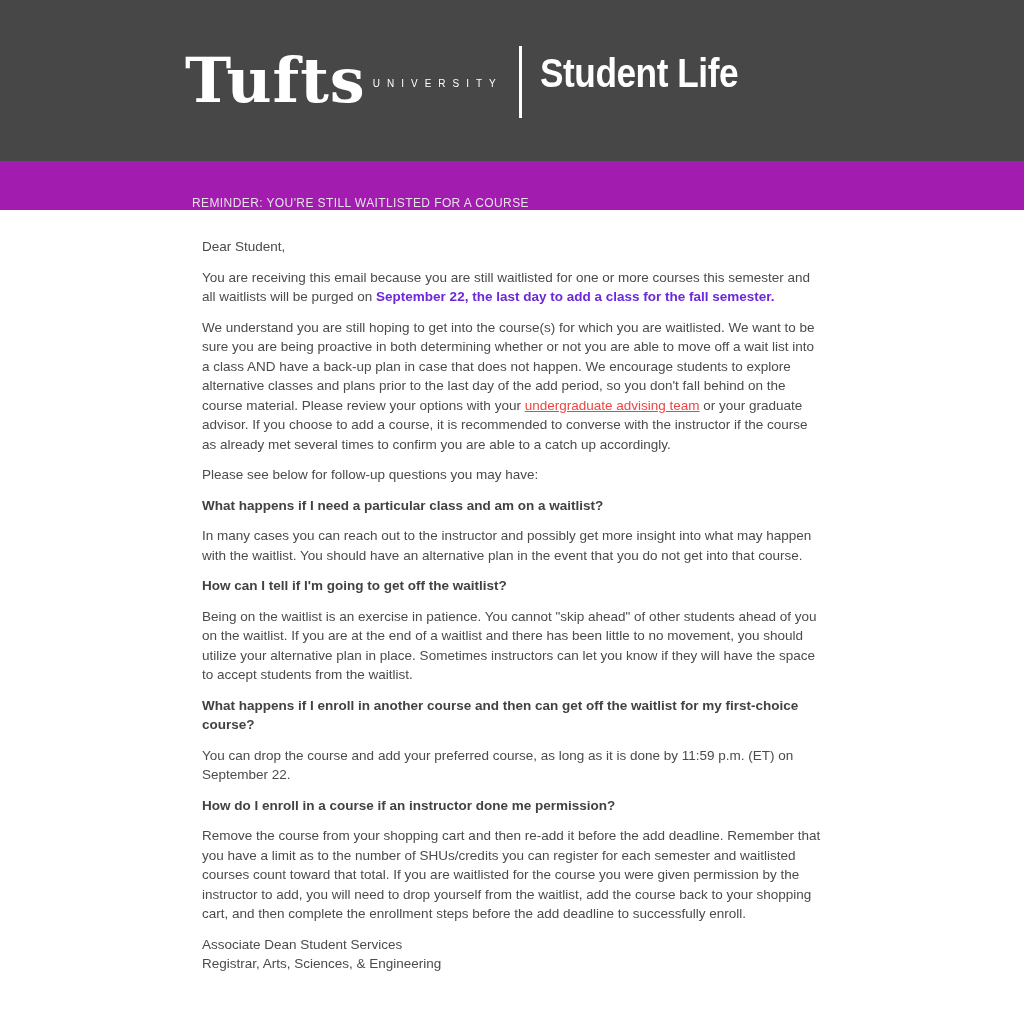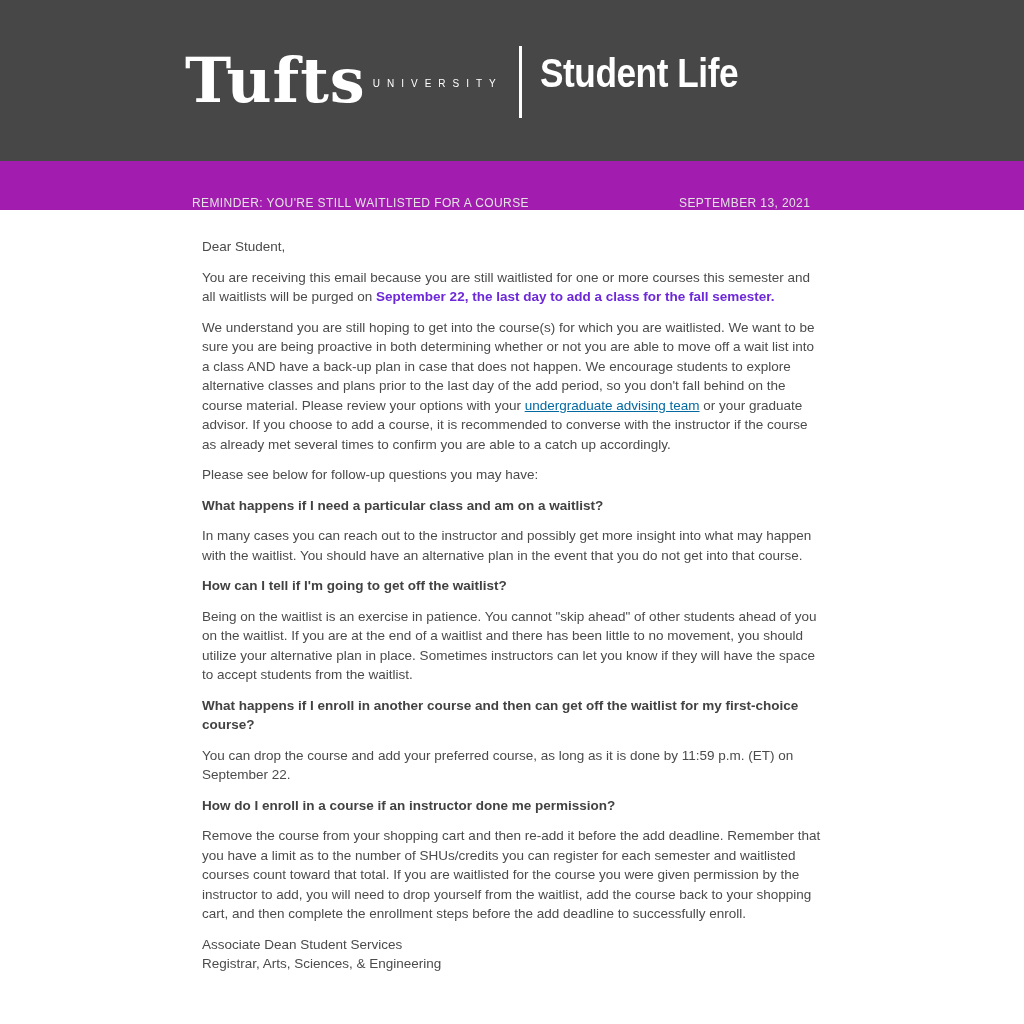--- a/index.html
+++ b/index.html
@@ -99,21 +99,21 @@
     width: 824px; 
     font-size: 13.5px;
     line-height: 19.5px;
     color: #4b4b4b;
   }
   .content p, .para, .qhead { margin: 0 0 11px 0; }
   .salutation { margin-bottom: 11px; }
   .qhead { font-weight: 700; color: #424242; margin-top: 14px; }
   .bold { font-weight: 700; color: #6d28d9; }
   a.link {
-    color: #0369a1;
+    color: #ef4444;
     text-decoration: underline;
     cursor: pointer;
   }
   .closing { margin-top: 2px; margin-bottom: 11px; }
   .signature { line-height: 19.5px; }
   .sig-name { font-weight: 700; color: #424242; margin: 0; }
   .sig-line { }
 </style>
 </head>
 <body>
@@ -127,21 +127,20 @@
         <div class="brand-sub">UNIVERSITY</div>
       </div>
       <div class="logo-divider"></div>
       <div class="division">Student Life</div>
     </div>
   </header>
 
   <div class="subject-bar">
     <div class="subject">REMINDER: YOU'RE STILL WAITLISTED FOR A COURSE</div>
     <div class="bar-divider"></div>
-    <div class="date">SEPTEMBER 13, 2021</div>
   </div>
 
   <main class="content">
     <p class="salutation">Dear Student,</p>
 
     <div id="blocks">
         <p class="para"><span>You are receiving this email because you are still waitlisted for one or more courses this semester and all waitlists will be purged on </span><span class="bold">September 22, the last day to add a class for the fall semester.</span></p>
         <p class="para"><span>We understand you are still hoping to get into the course(s) for which you are waitlisted. We want to be sure you are being proactive in both determining whether or not you are able to move off a wait list into a class AND have a back-up plan in case that does not happen. We encourage students to explore alternative classes and plans prior to the last day of the add period, so you don't fall behind on the course material. Please review your options with your </span><a href="#" class="link">undergraduate advising team</a><span> or your graduate advisor. If you choose to add a course, it is recommended to converse with the instructor if the course as already met several times to confirm you are able to a catch up accordingly.</span></p>
         <p class="para"><span>Please see below for follow-up questions you may have:</span></p>
         <p class="qhead"><span>What happens if I need a particular class and am on a waitlist?</span></p>

